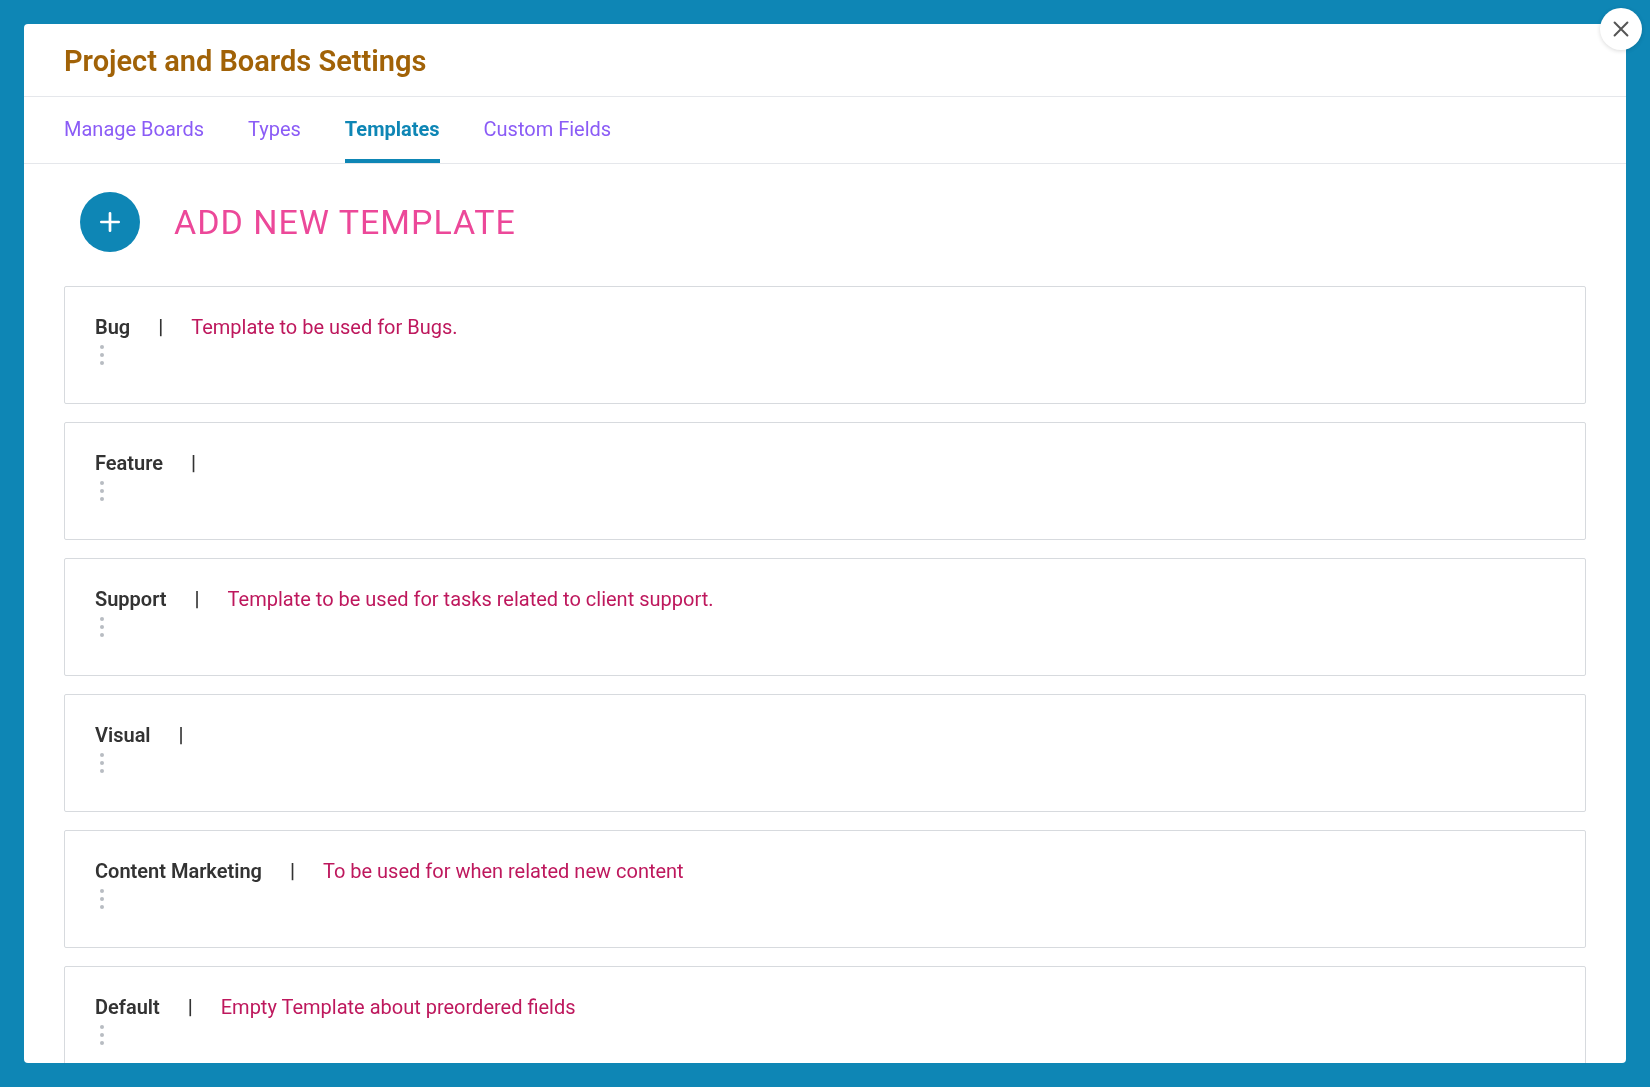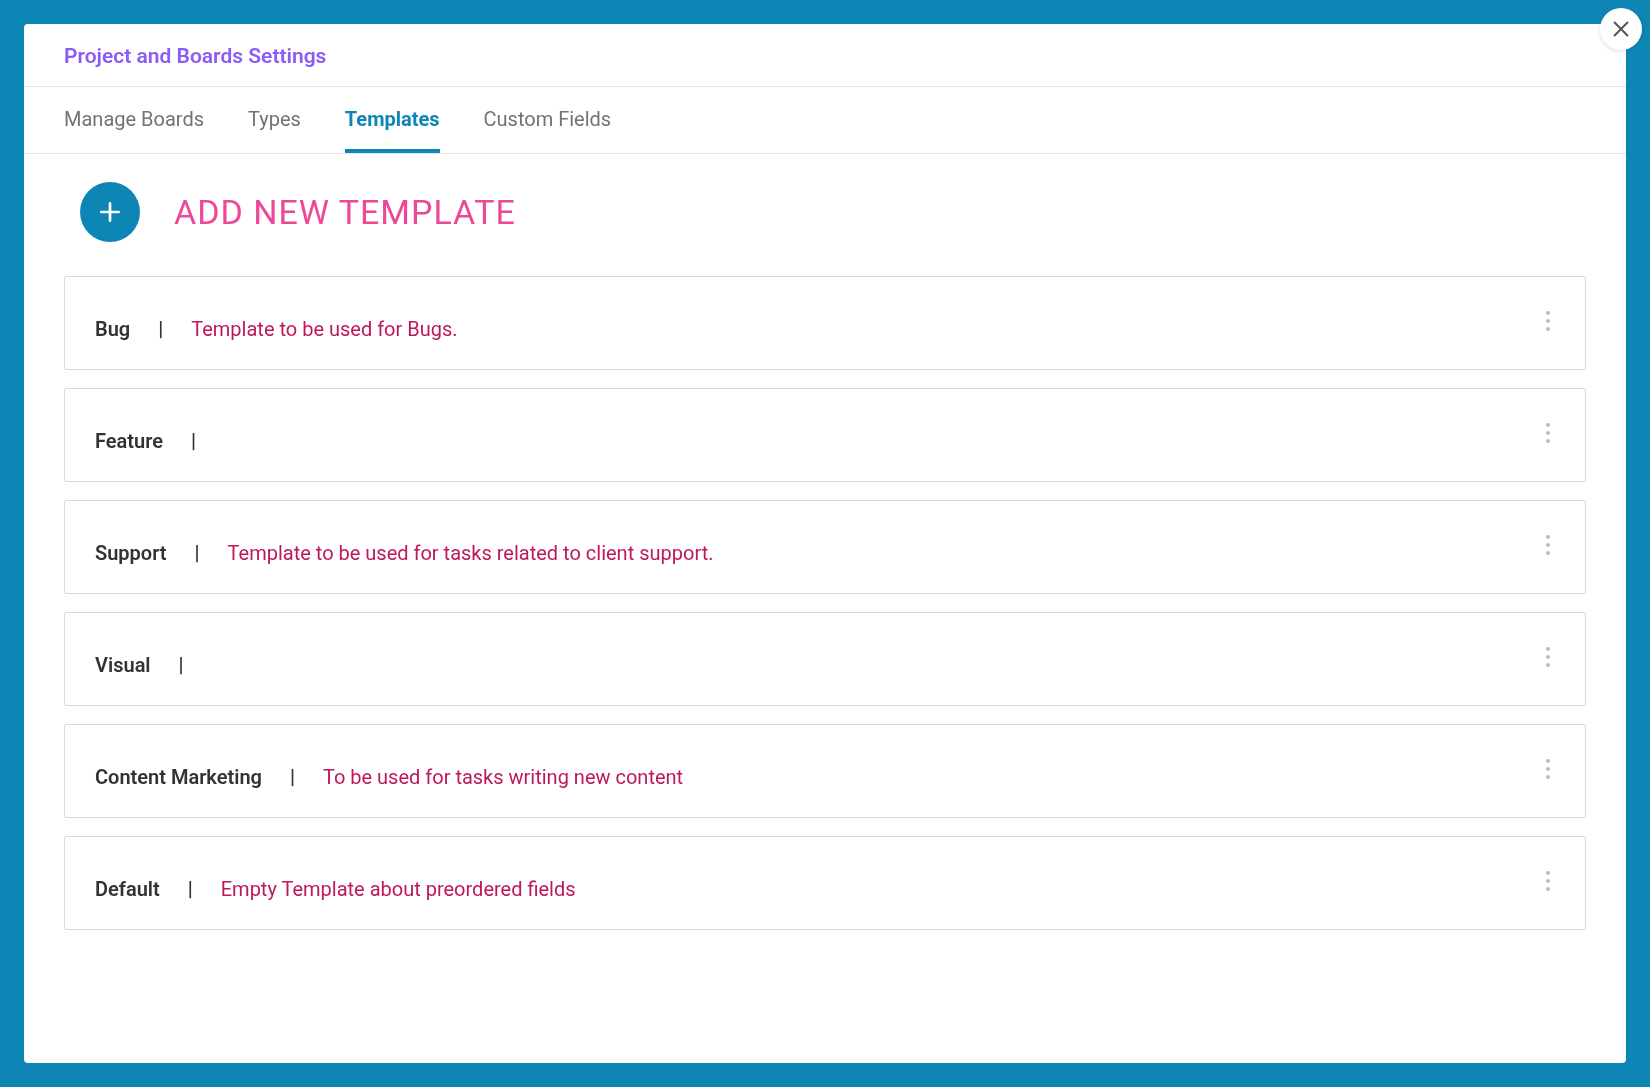--- a/index.html
+++ b/index.html
@@ -32,34 +32,34 @@
     cursor: pointer;
     box-shadow: 0 1px 4px rgba(0,0,0,0.15);
     z-index: 10;
   }
   .close-btn svg { width: 22px; height: 22px; }
   .header {
     padding: 20px 40px 18px 40px;
     border-bottom: 1px solid #e5e7eb;
   }
   .header-title {
-    font-size: 21px;
+    font-size: 29px;
     font-weight: 600;
-    color: #8b5cf6;
+    color: #a16207;
   }
   .tabs {
     display: flex;
     padding: 0 40px;
     gap: 44px;
     border-bottom: 1px solid #e5e7eb;
   }
   .tab {
     padding: 20px 0 18px 0;
     font-size: 20px;
-    color: #737373;
+    color: #8b5cf6;
     cursor: pointer;
     border-bottom: 4px solid transparent;
   }
   .tab.active {
     color: #0e86b5;
     border-bottom-color: #0e86b5;
     font-weight: bold;
   }
   .content {
     padding: 28px 40px 40px 40px;
@@ -91,22 +91,23 @@
   .template-list {
     display: flex;
     flex-direction: column;
     gap: 18px;
   }
   .template-card {
     border: 1px solid #d7dade;
     border-radius: 2px;
     padding: 28px 30px;
     display: flex;
-    align-items: flex-end;
+    align-items: flex-start;
     justify-content: space-between;
+    flex-direction: column;
   }
   .template-left {
     display: flex;
     align-items: center;
     gap: 28px;
   }
   .template-name {
     font-size: 20px;
     font-weight: 600;
     color: #333;
@@ -214,21 +215,21 @@
               <circle cx="3" cy="12" r="2" fill="#b8bcc2"></circle>
               <circle cx="3" cy="20" r="2" fill="#b8bcc2"></circle>
           </svg>
         </div>
       </div>
 
       <div class="template-card">
         <div class="template-left">
           <span class="template-name">Content Marketing</span>
           <span class="sep">|</span>
-          <span class="template-desc">To be used for tasks writing new content</span>
+          <span class="template-desc">To be used for when related new content</span>
         </div>
         <div class="more-btn">
           <svg viewBox="0 0 6 24">
             <circle cx="3" cy="4" r="2" fill="#b8bcc2"></circle>
               <circle cx="3" cy="12" r="2" fill="#b8bcc2"></circle>
               <circle cx="3" cy="20" r="2" fill="#b8bcc2"></circle>
           </svg>
         </div>
       </div>
 

